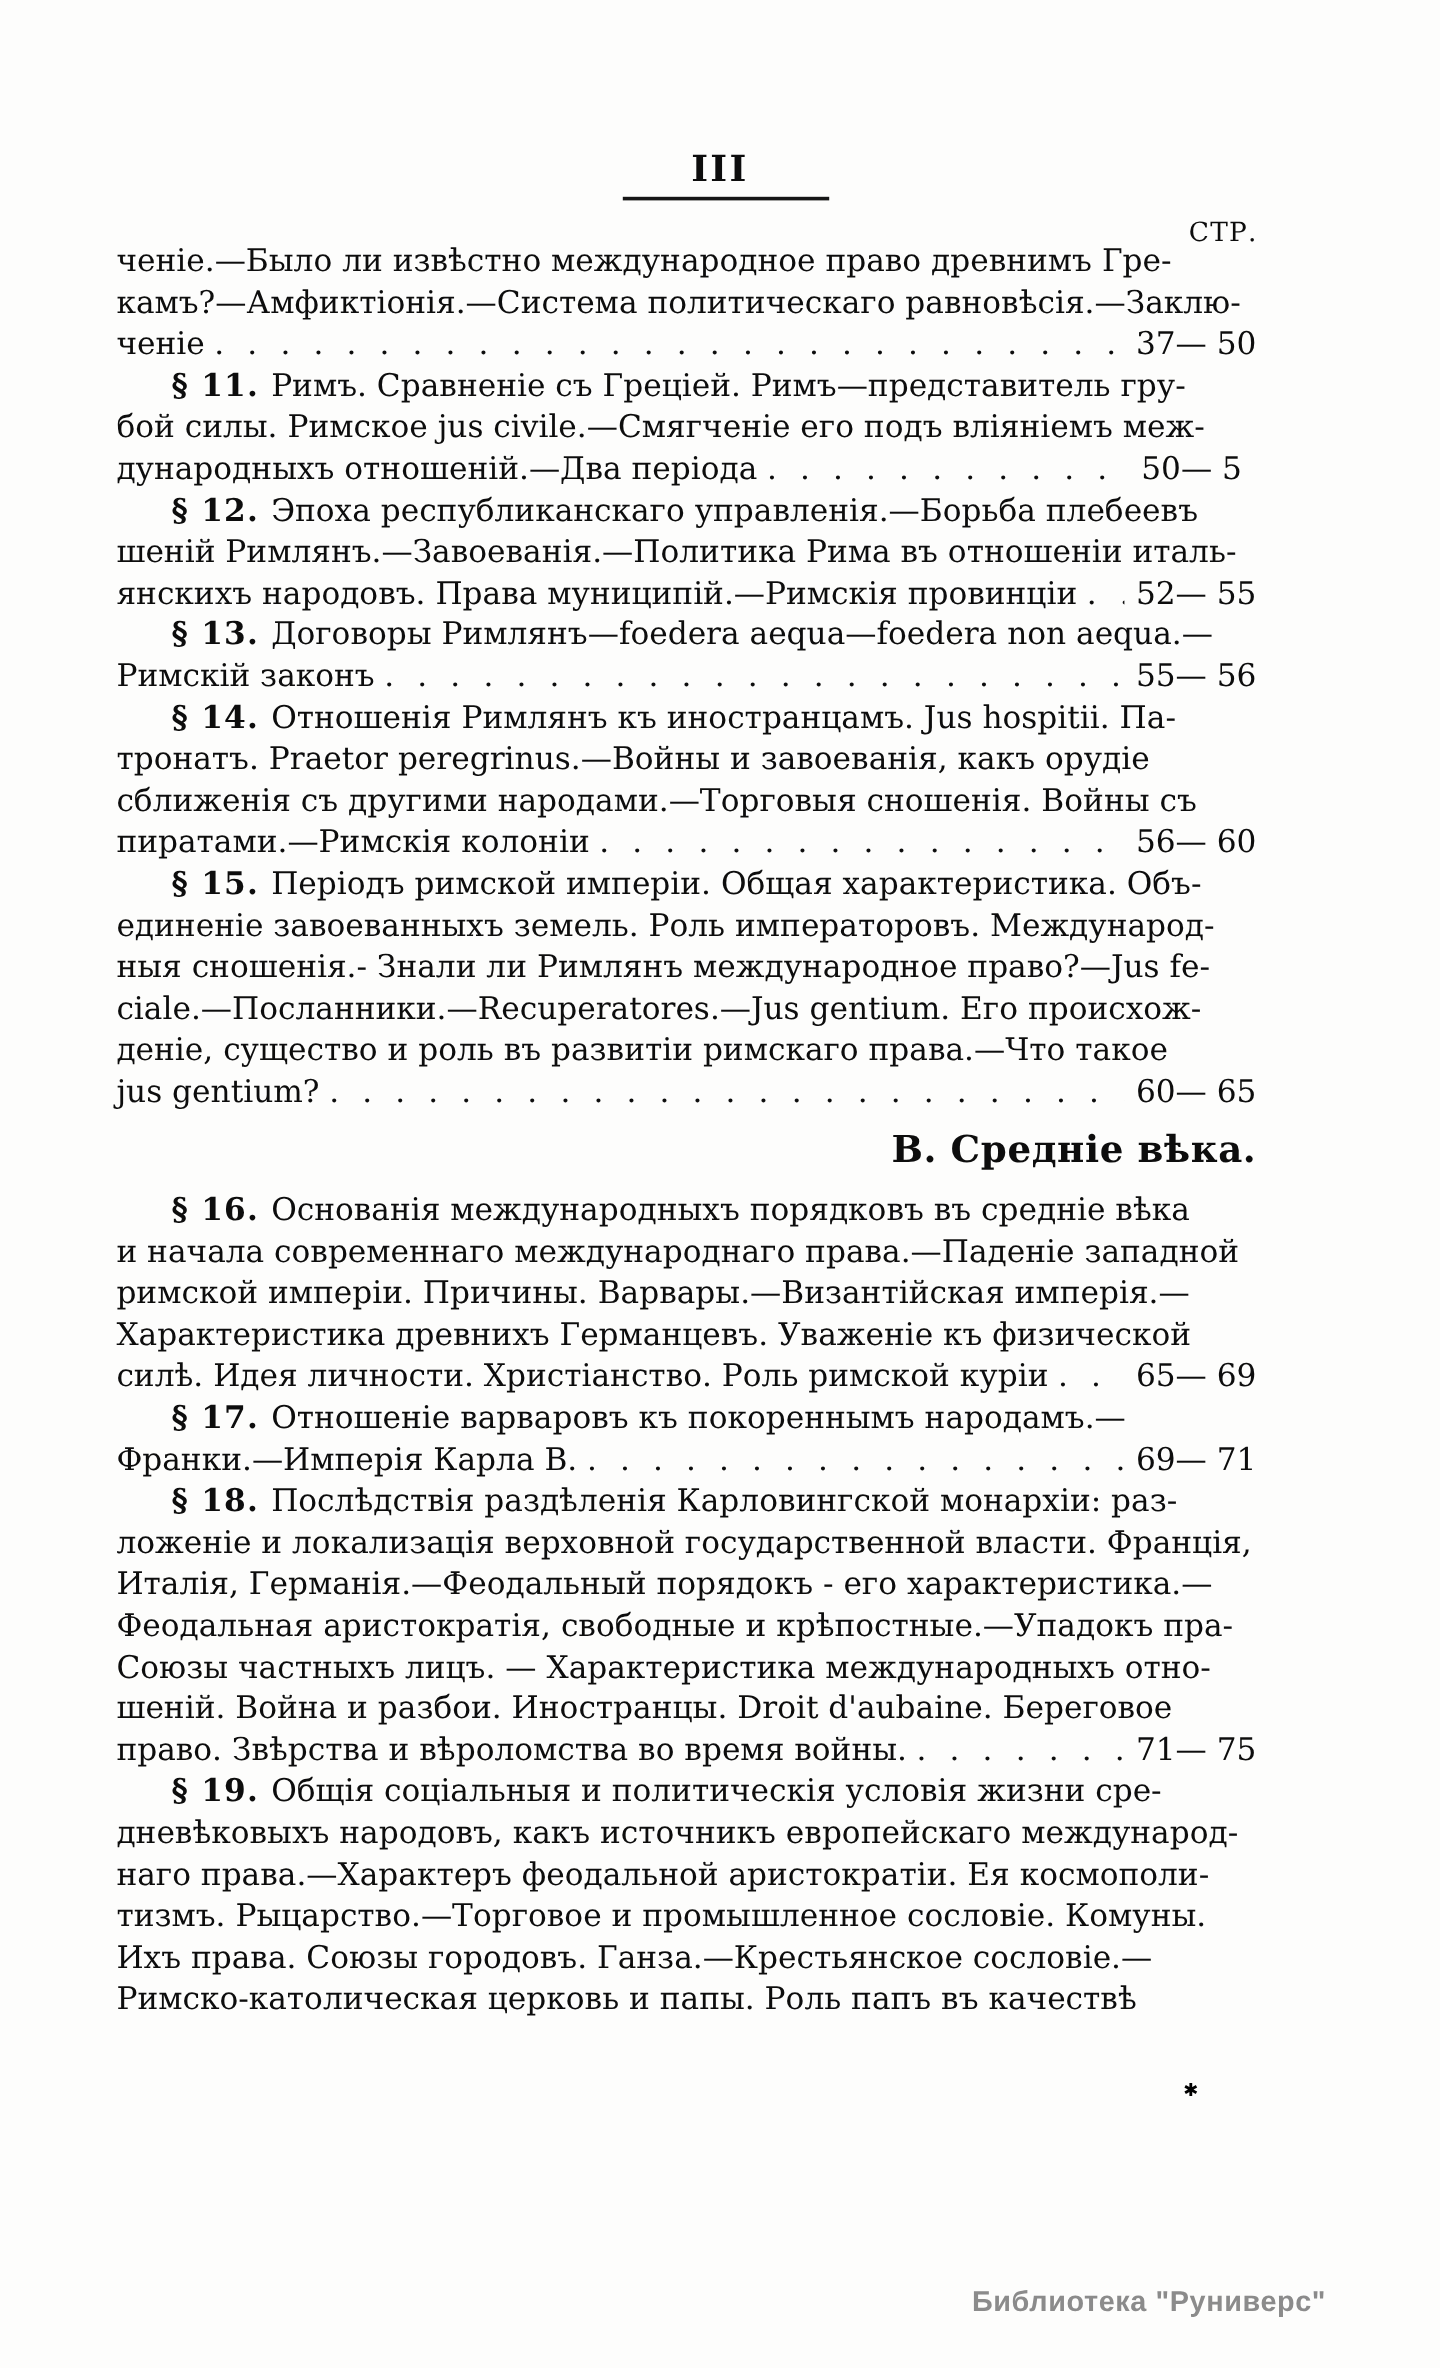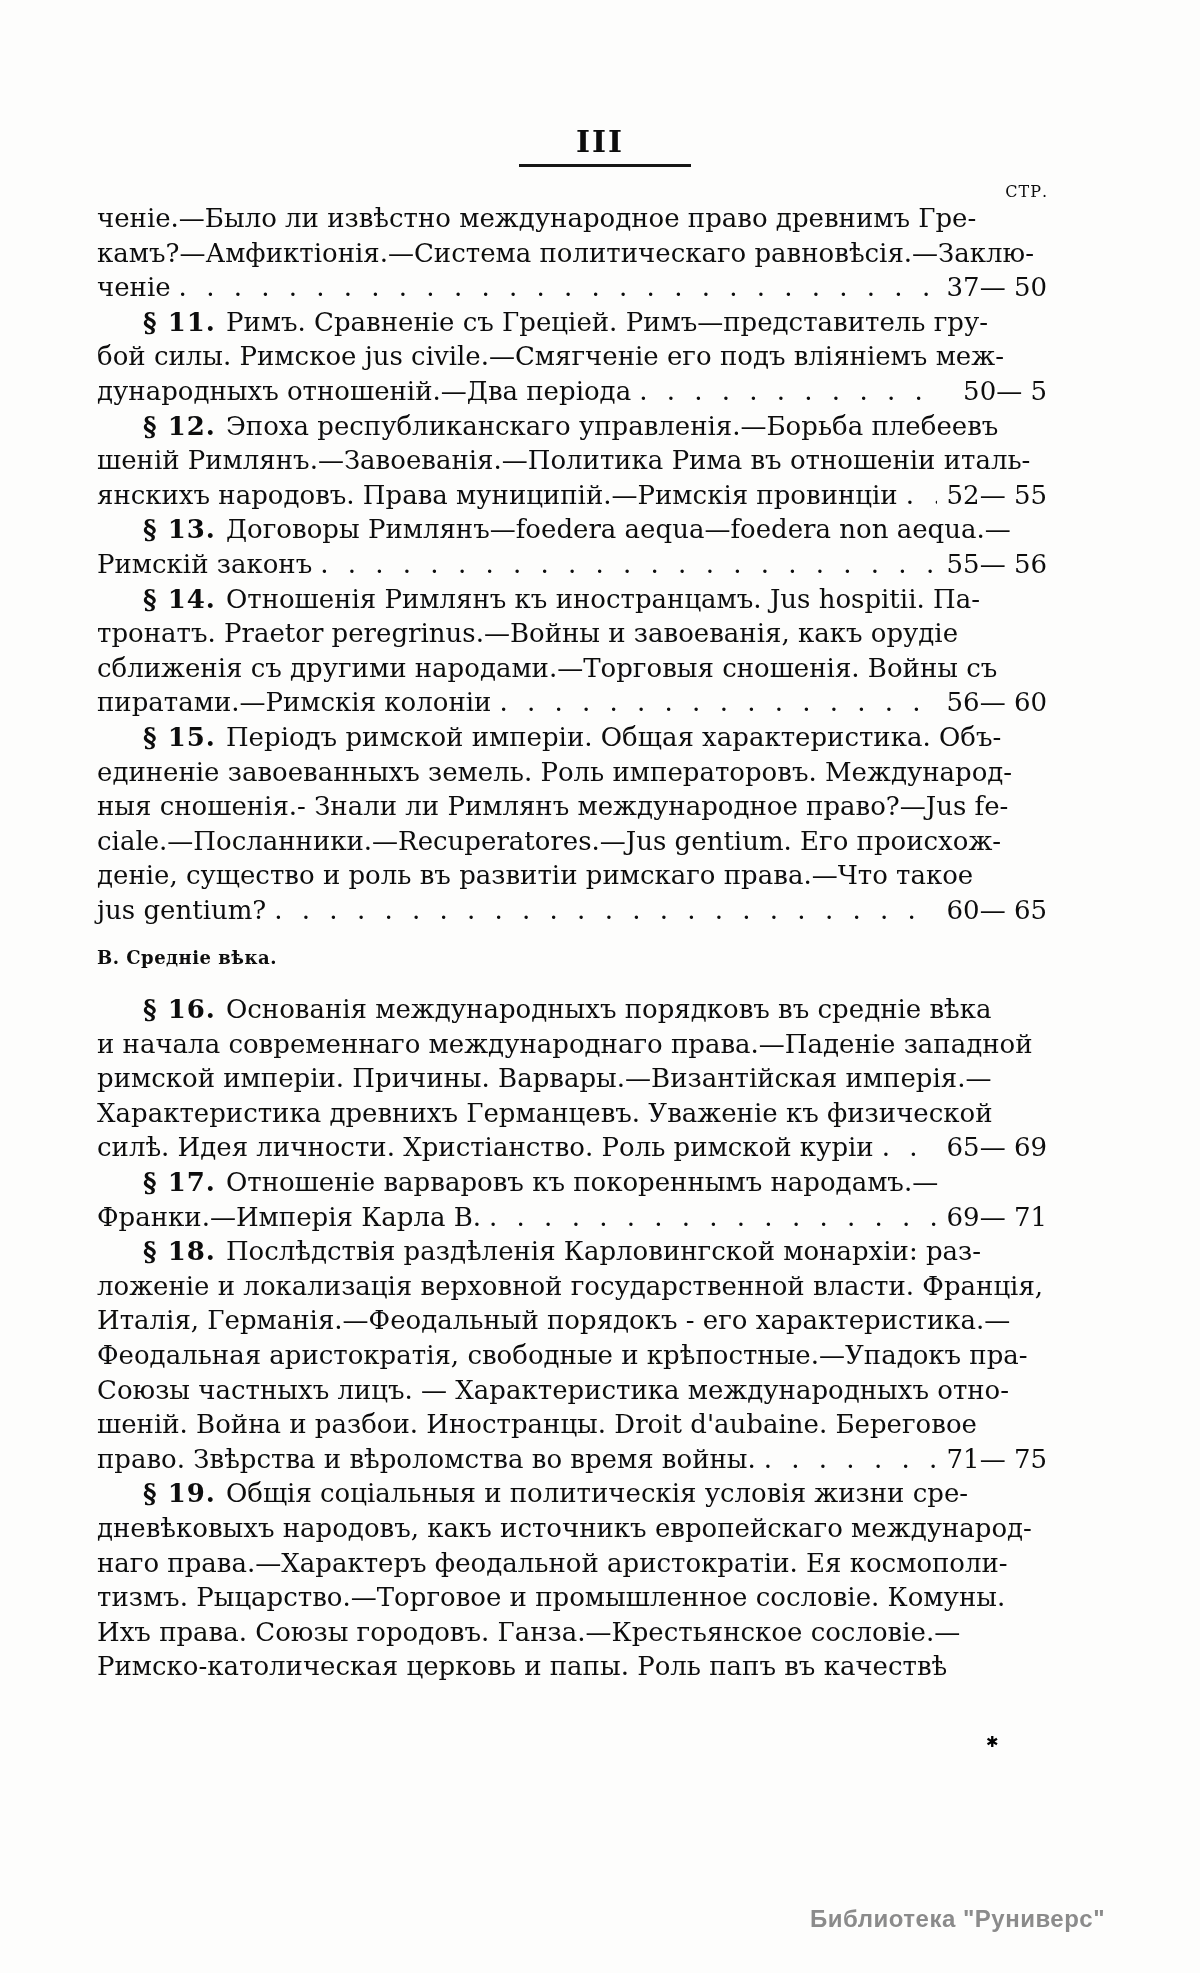--- a/index.html
+++ b/index.html
@@ -16,21 +16,21 @@
     position: absolute; top: 124px; left: 0; width: 1200px;
     text-align: center;
     font-size: 30px; font-weight: bold; letter-spacing: 2px;
   }
   .folio-rule {
     position: absolute; top: 164px; left: 519px;
     width: 172px; height: 3px; background: #161616;
   }
   .page-col-header {
     position: absolute; top: 182px; right: 152px;
-    font-size: 16px; letter-spacing: 1px;
+    font-size: 22px; letter-spacing: 1px;
   }
 
   .toc {
     position: absolute; left: 97px; top: 201px; width: 950px;
   }
   .line {
     height: 34.6px; line-height: 34.6px;
     font-size: 26px;
     white-space: nowrap;
   }
@@ -40,26 +40,26 @@
   .line.dotted .txt { flex: none; }
   .line.dotted .dots {
     flex: 1 1 auto; overflow: hidden; white-space: nowrap;
     margin: 0 10px 0 8px;
   }
   .line.dotted .dots::after {
     content: ". . . . . . . . . . . . . . . . . . . . . . . . . . . . . . . . . . . . . . . . . . . . . . . . . .";
     word-spacing: 11px;
   }
   .line.dotted .pg {
-    flex: none; min-width: 96px; text-align: right; white-space: pre;
+    flex: none; min-width: 96px; text-align: left; white-space: pre;
   }
 
   .mid-heading {
-    width: 950px; text-align: left;
-    font-weight: bold; font-size: 18px; letter-spacing: 0.5px;
+    width: 950px; text-align: right;
+    font-weight: bold; font-size: 31px; letter-spacing: 0.5px;
     line-height: 34.6px;
     margin: 14px 0 16px 0;
   }
 
   .signature-mark {
     position: absolute; left: 986px; top: 1733px;
     font-family: "DejaVu Sans", sans-serif;
     font-size: 15px; font-weight: bold; color: #000;
   }
 

